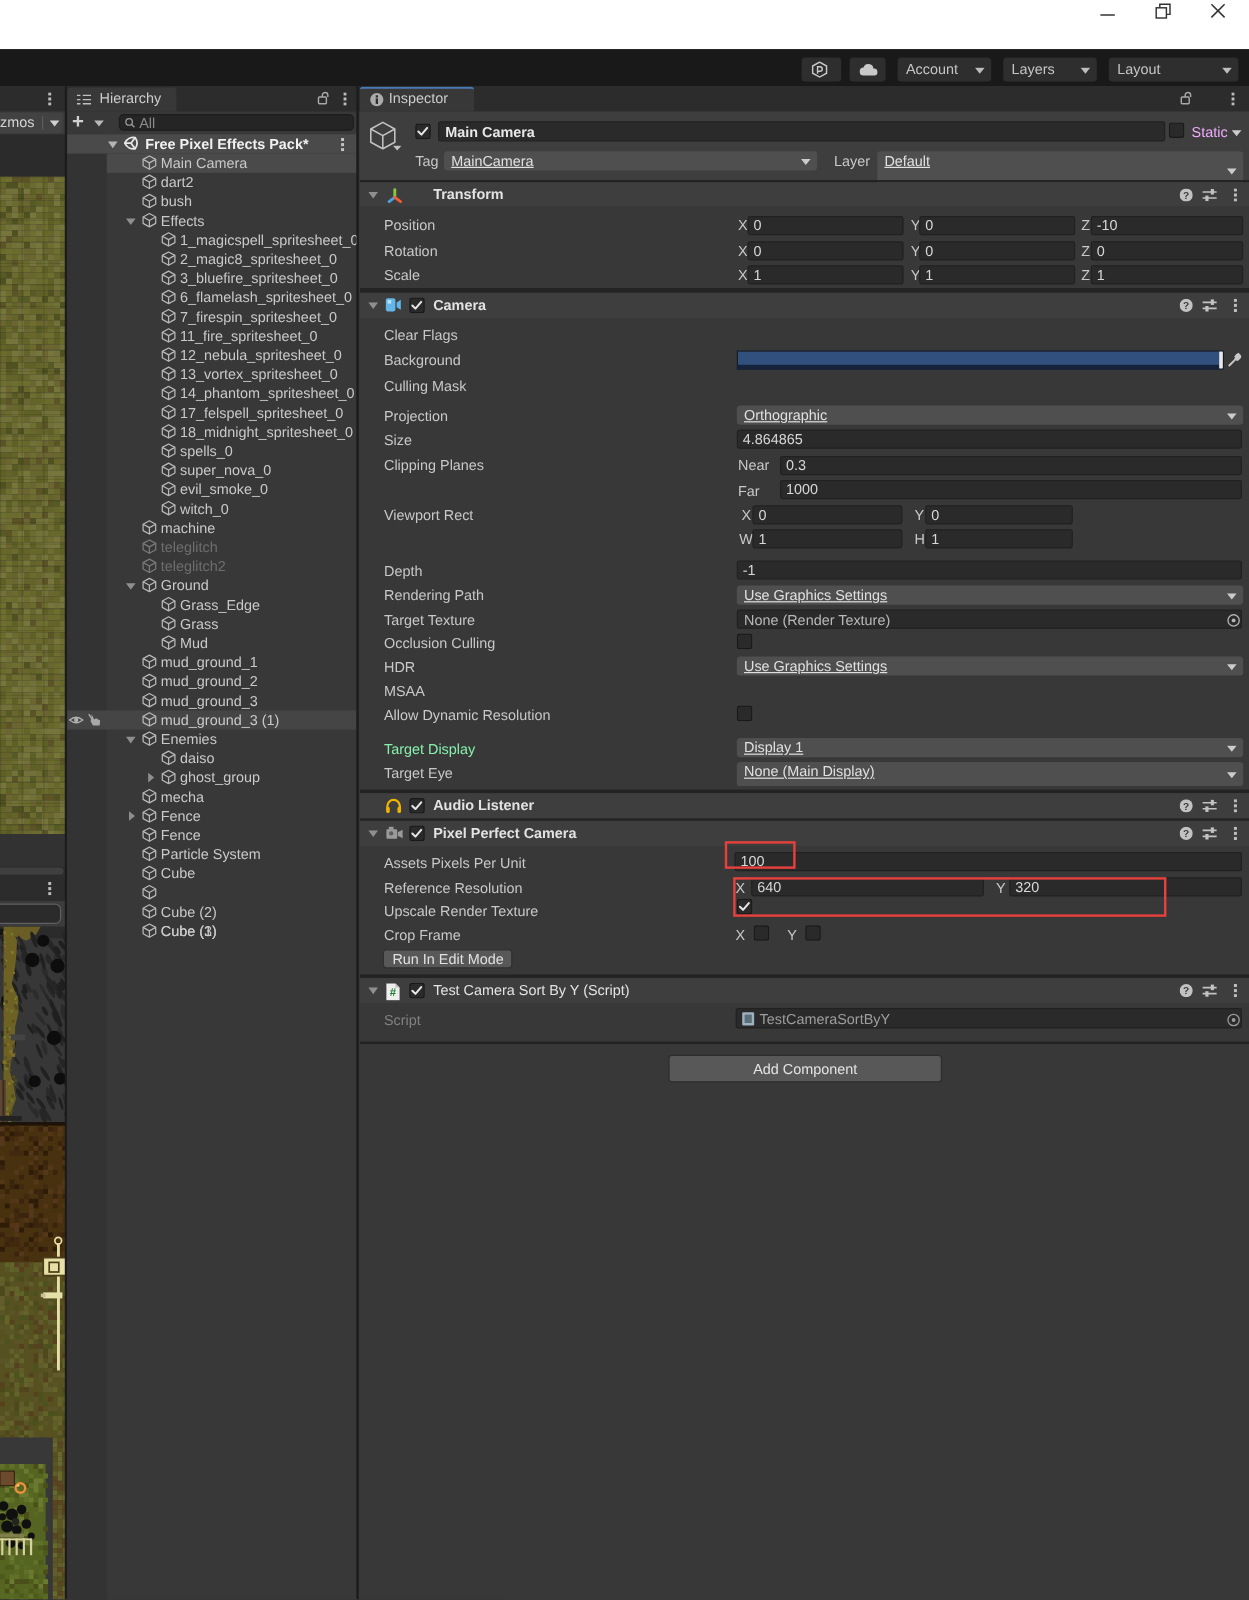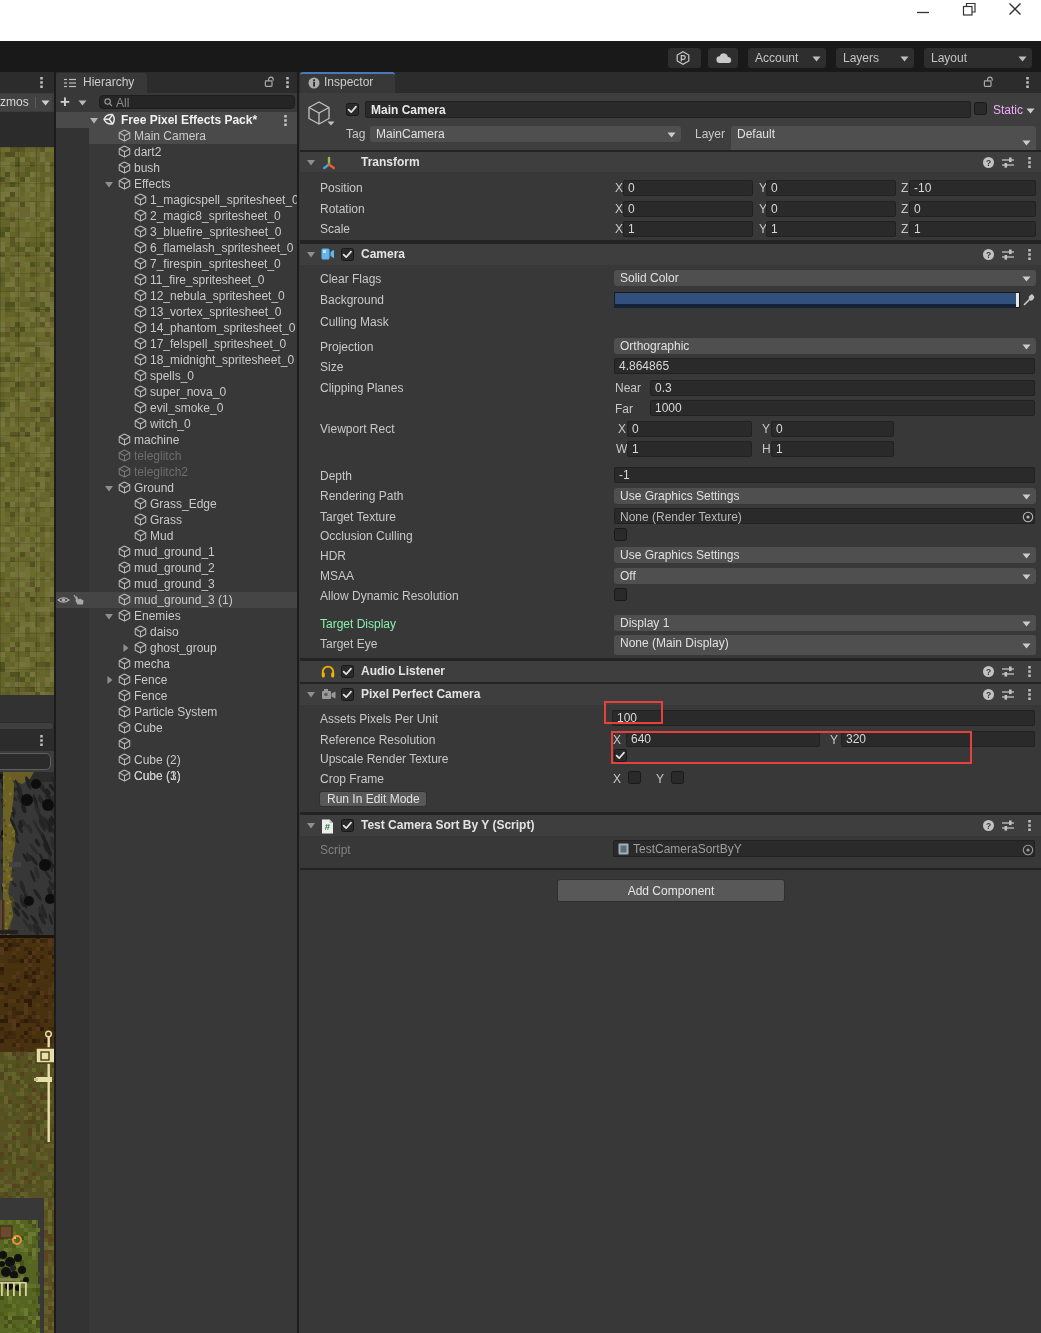--- a/index.html
+++ b/index.html
@@ -2,21 +2,21 @@
 <html><head><meta charset="utf-8"><title>u</title>
 <style>
 * { margin:0; padding:0; box-sizing:border-box; }
 html,body { width:1041px; height:1333px; background:#383838; overflow:hidden; }
 #root { position:relative; width:1041px; height:1333px; font-family:"Liberation Sans",sans-serif; }
 .abs { position:absolute; }
 .lbl { font-size:12px; line-height:14px; color:#c8c8c8; white-space:nowrap; font-family:"Liberation Sans",sans-serif; }
 .fld { background:#2a2a2a; border:1px solid #212121; border-radius:2px; font-size:12px;
         line-height:14px; padding:0 4px; color:#d8d8d8; white-space:nowrap; overflow:hidden; }
 .dd  { background:#4f4f4f; border-radius:3px; font-size:12px; line-height:16px; color:#e0e0e0;
-        white-space:nowrap; overflow:hidden; }
+        white-space:nowrap; overflow:hidden;text-decoration:underline; }
 .dd .ddt { padding-left:6px; }
 svg { display:block; }
 </style></head>
 <body>
 <div id="root">
 <div class="abs" style="left:0;top:0;width:1041px;height:41px;background:#ffffff"></div>
     <svg class="abs" style="left:916px;top:3px" width="16" height="16" viewBox="0 0 16 16">
       <line x1="1" y1="9.5" x2="13" y2="9.5" stroke="#333" stroke-width="1.3"></line>
     </svg>
     <svg class="abs" style="left:962px;top:2px" width="16" height="16" viewBox="0 0 16 16">
@@ -2811,23 +2811,20 @@
         <rect x="7" y="0.5" width="2.6" height="4.6" fill="#c2c2c2" stroke="none"></rect>
         <rect x="2.5" y="6" width="2.6" height="4.6" fill="#c2c2c2" stroke="none"></rect>
       </g>
     </svg>
     <svg class="abs" style="left:1028px;top:249px" width="3" height="11" viewBox="0 0 2.4 10.4">
       <rect x="0" y="0" width="2.4" height="2.4" fill="#bdbdbd"></rect>
       <rect x="0" y="4" width="2.4" height="2.4" fill="#bdbdbd"></rect>
       <rect x="0" y="8" width="2.4" height="2.4" fill="#bdbdbd"></rect>
     </svg>
     <div class="abs lbl" style="left:320px;top:272px;color:#c8c8c8">Clear Flags</div>
-    <div class="abs dd" style="left:614px;top:270px;width:422px;height:16px"><span class="ddt">Solid Color</span><svg width="9" height="6" viewBox="0 0 9 6" style="position:absolute;right:5px;top:50%;margin-top:-2.5px">
-        <polygon points="0.5,0.5 8.5,0.5 4.5,5.5" fill="#cccccc"></polygon>
-      </svg></div>
     <div class="abs lbl" style="left:320px;top:293px;color:#c8c8c8">Background</div>
     <div class="abs" style="left:614px;top:292px;width:406px;height:16px;background:#31507e;border:1px solid #1a1a1a"></div>
     <div class="abs" style="left:614px;top:304px;width:402px;height:4px;background:#15233a"></div>
     <div class="abs" style="left:1016px;top:293px;width:3px;height:14px;background:#e8e8e8"></div>
     <svg class="abs" style="left:1022px;top:293px" width="14" height="14" viewBox="0 0 14 14">
       <path d="M2 12 l5.5-5.5 M8.5 3.5 l2-2 M7 5 l2.5 2.5" stroke="#c9c9c9" stroke-width="1.6" fill="none"></path>
       <path d="M8 2.5 a1.8 1.8 0 0 1 3.5 3.5 l-1.5 1.5 -3.5 -3.5 Z" fill="#c9c9c9"></path>
     </svg>
     <div class="abs lbl" style="left:320px;top:315px;color:#c8c8c8">Culling Mask</div>
     <div class="abs lbl" style="left:320px;top:340px;color:#c8c8c8">Projection</div>
@@ -2867,23 +2864,20 @@
     </div>
     <div class="abs lbl" style="left:320px;top:529px;color:#c8c8c8">Occlusion Culling</div>
     <svg class="abs" style="left:614px;top:528px" width="13" height="13" viewBox="0 0 13 13">
       <rect x="0.5" y="0.5" width="12" height="12" rx="2" fill="#2a2a2a" stroke="#191919"></rect>
     </svg>
     <div class="abs lbl" style="left:320px;top:549px;color:#c8c8c8">HDR</div>
     <div class="abs dd" style="left:614px;top:547px;width:422px;height:16px"><span class="ddt">Use Graphics Settings</span><svg width="9" height="6" viewBox="0 0 9 6" style="position:absolute;right:5px;top:50%;margin-top:-2.5px">
         <polygon points="0.5,0.5 8.5,0.5 4.5,5.5" fill="#cccccc"></polygon>
       </svg></div>
     <div class="abs lbl" style="left:320px;top:569px;color:#c8c8c8">MSAA</div>
-    <div class="abs dd" style="left:614px;top:568px;width:422px;height:16px"><span class="ddt">Off</span><svg width="9" height="6" viewBox="0 0 9 6" style="position:absolute;right:5px;top:50%;margin-top:-2.5px">
-        <polygon points="0.5,0.5 8.5,0.5 4.5,5.5" fill="#cccccc"></polygon>
-      </svg></div>
     <div class="abs lbl" style="left:320px;top:589px;color:#c8c8c8">Allow Dynamic Resolution</div>
     <svg class="abs" style="left:614px;top:588px" width="13" height="13" viewBox="0 0 13 13">
       <rect x="0.5" y="0.5" width="12" height="12" rx="2" fill="#2a2a2a" stroke="#191919"></rect>
     </svg>
     <div class="abs lbl" style="left:320px;top:617px;color:#86efac">Target Display</div>
     <div class="abs dd" style="left:614px;top:615px;width:422px;height:16px"><span class="ddt">Display 1</span><svg width="9" height="6" viewBox="0 0 9 6" style="position:absolute;right:5px;top:50%;margin-top:-2.5px">
         <polygon points="0.5,0.5 8.5,0.5 4.5,5.5" fill="#cccccc"></polygon>
       </svg></div>
     <div class="abs lbl" style="left:320px;top:637px;color:#c8c8c8">Target Eye</div>
     <div class="abs dd" style="left:614px;top:635px;width:422px;height:20px"><span class="ddt">None (Main Display)</span><svg width="9" height="6" viewBox="0 0 9 6" style="position:absolute;right:5px;top:50%;margin-top:-2.5px">
@@ -2981,21 +2975,21 @@
     </svg>
     <svg class="abs" style="left:321px;top:819px" width="13" height="15" viewBox="0 0 13 15">
       <path d="M1 0.5 H8.5 L12 4 V14.5 H1 Z" fill="#eeeeee"></path>
       <path d="M8.5 0.5 L12 4 H8.5 Z" fill="#bdbdbd"></path>
       <text x="6.4" y="11.4" font-family="Liberation Sans" font-size="9.5" font-weight="bold" fill="#1e7d32" text-anchor="middle">#</text>
     </svg>
     <svg class="abs" style="left:341px;top:819px" width="13" height="13" viewBox="0 0 13 13">
       <rect x="0.5" y="0.5" width="12" height="12" rx="2" fill="#2a2a2a" stroke="#191919"></rect>
       <polyline points="2.6,6.6 5.2,9.2 10,3.6" fill="none" stroke="#e6e6e6" stroke-width="1.7" stroke-linecap="round" stroke-linejoin="round"></polyline>
     </svg>
-    <div class="abs lbl" style="left:361px;top:818px;color:#e3e3e3;font-weight:bold">Test Camera Sort By Y (Script)</div>
+    <div class="abs lbl" style="left:361px;top:818px;color:#e3e3e3;font-weight:normal">Test Camera Sort By Y (Script)</div>
     <svg class="abs" style="left:983px;top:820px" width="11" height="11" viewBox="0 0 11 11">
       <circle cx="5.5" cy="5.5" r="5.5" fill="#c2c2c2"></circle>
       <text x="5.5" y="8.6" font-family="Liberation Sans" font-size="8.5" font-weight="bold" fill="#3a3a3a" text-anchor="middle">?</text>
     </svg>
     <svg class="abs" style="left:1002px;top:820px" width="12" height="11" viewBox="0 0 12 11">
       <g stroke="#c2c2c2" stroke-width="1.3" fill="none">
         <line x1="0" y1="3" x2="12" y2="3"></line>
         <line x1="0" y1="8" x2="12" y2="8"></line>
         <rect x="7" y="0.5" width="2.6" height="4.6" fill="#c2c2c2" stroke="none"></rect>
         <rect x="2.5" y="6" width="2.6" height="4.6" fill="#c2c2c2" stroke="none"></rect>

